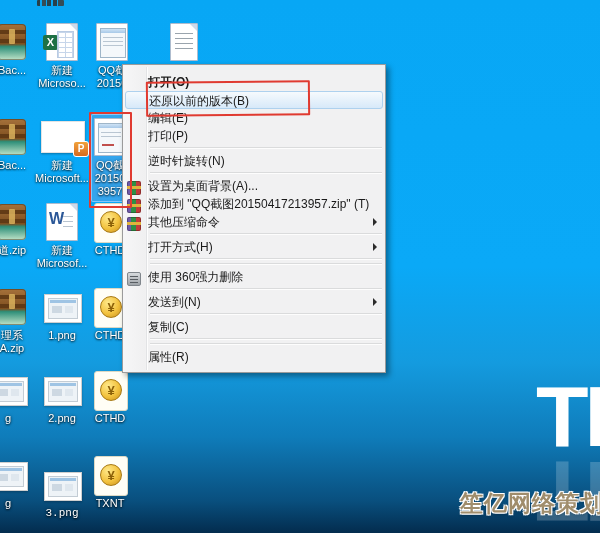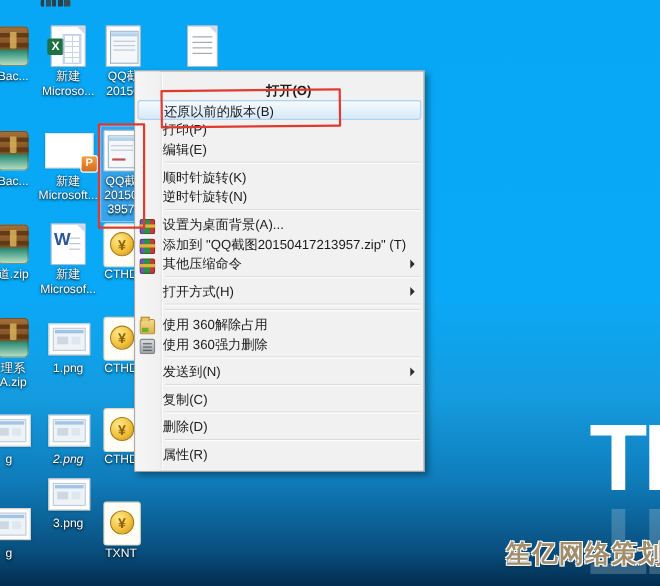--- a/index.html
+++ b/index.html
@@ -67,21 +67,21 @@
     border:1px solid #a87a14;color:#8a5f08;font-weight:bold;font-size:13px;line-height:22px;text-align:center;box-sizing:border-box;}
   
   .menu{position:absolute;left:122px;top:64px;width:264px;box-sizing:border-box;
     padding:8px 0 6px;background:#f1f1f2;border:1px solid #9b9b9b;
     box-shadow:3px 3px 6px rgba(0,0,0,.4);z-index:50;}
   .menu .gutter{position:absolute;left:0;top:0;bottom:0;width:22px;
     background:linear-gradient(90deg,#f6f6f7,#f0f0f1);}
   .menu .vline{position:absolute;left:23px;top:2px;bottom:2px;width:1px;background:#e2e3e5;box-shadow:1px 0 0 #fdfdfd;}
   .mitem{position:relative;height:18px;line-height:18px;font-size:12px;color:#1a1a1a;
     padding-left:25px;padding-right:8px;white-space:nowrap;overflow:hidden;z-index:1;box-sizing:border-box;}
-  .mitem.bold{font-weight:bold;text-align:center;}
+  .mitem.bold{font-weight:bold;}
   .mitem.hl{margin:0 2px;padding-left:23px;border:1px solid #aed1ee;border-radius:3px;
     background:linear-gradient(#f6fafd,#d7e9f9);}
   .msep{height:0;border-top:1px solid #dadbdc;border-bottom:1px solid #fdfdfd;margin:2px 3px 3px 27px;position:relative;z-index:1;}
   .arr{position:absolute;right:8px;top:5px;width:0;height:0;
     border-left:4px solid #2b2b2b;border-top:4px solid transparent;border-bottom:4px solid transparent;}
   .micon{position:absolute;left:-21px;top:2px;width:14px;height:14px;}
   .mi-winrar{background:linear-gradient(90deg,#6f5aa8 0 4px,#2f8f46 4px 9px,#c23b3b 9px 14px);
     border-radius:2px;box-shadow:inset 0 0 0 1px rgba(0,0,0,.25);}
   .mi-winrar::after{content:"";position:absolute;left:0;right:0;top:5px;height:3px;background:#e0b23c;}
   .mi-folder{background:linear-gradient(#f3d98b,#dcb34f);border:1px solid #b98d2f;border-radius:2px;box-sizing:border-box;}
@@ -288,21 +288,21 @@
               <i class="bar"></i>
               <i class="bx"></i>
               <i class="bx2"></i>
             </i>
           </i>
         </div>
         <div class="lbl">
           <div>g</div>
         </div>
       </div>
-      <div class="dicon" style="left: 30px; top: 370px; font-style: italic;">
+      <div class="dicon" style="left: 30px; top: 370px;">
         <div class="art">
           <i class="png-card">
             <i class="png-in">
               <i class="bar"></i>
               <i class="bx"></i>
               <i class="bx2"></i>
             </i>
           </i>
         </div>
         <div class="lbl">
@@ -326,21 +326,21 @@
               <i class="bar"></i>
               <i class="bx"></i>
               <i class="bx2"></i>
             </i>
           </i>
         </div>
         <div class="lbl">
           <div>g</div>
         </div>
       </div>
-      <div class="dicon" style="left: 30px; top: 428px;">
+      <div class="dicon" style="left: 30px; top: 465px; font-family: Liberation Mono, monospace;">
         <div class="art">
           <i class="png-card">
             <i class="png-in">
               <i class="bar"></i>
               <i class="bx"></i>
               <i class="bx2"></i>
             </i>
           </i>
         </div>
         <div class="lbl">
@@ -357,41 +357,38 @@
           <div>TXNT</div>
         </div>
       </div>
     </div>
 
   <div class="menu" id="menu">
     <div class="gutter"></div>
     <div class="vline"></div>
   <div class="mitem bold"><span>打开(O)</span></div>
       <div class="mitem hl"><span>还原以前的版本(B)</span></div>
+      <div class="mitem"><span>编辑(E)</span></div>
       <div class="mitem"><span>打印(P)</span></div>
-      <div class="mitem"><span>编辑(E)</span></div>
-      <div class="msep"></div>
-      <div class="mitem"><span>顺时针旋转(K)</span></div>
+      <div class="msep"></div>
       <div class="mitem"><span>逆时针旋转(N)</span></div>
       <div class="msep"></div>
       <div class="mitem"><span style="position: relative;"><span class="micon mi-winrar" style="position: absolute; left: -21px;"></span></span><span>设置为桌面背景(A)...</span></div>
       <div class="mitem"><span style="position: relative;"><span class="micon mi-winrar" style="position: absolute; left: -21px;"></span></span><span>添加到 "QQ截图20150417213957.zip" (T)</span></div>
       <div class="mitem"><span style="position: relative;"><span class="micon mi-winrar" style="position: absolute; left: -21px;"></span></span><span>其他压缩命令</span><span class="arr"></span></div>
       <div class="msep"></div>
       <div class="mitem"><span>打开方式(H)</span><span class="arr"></span></div>
       <div class="msep"></div>
       <div class="msep"></div>
-      <div class="mitem"><span style="position: relative;"><span class="micon mi-folder" style="position: absolute; left: -21px;"></span></span><span>使用 360解除占用</span></div>
       <div class="mitem"><span style="position: relative;"><span class="micon mi-shred" style="position: absolute; left: -21px;"></span></span><span>使用 360强力删除</span></div>
       <div class="msep"></div>
       <div class="mitem"><span>发送到(N)</span><span class="arr"></span></div>
       <div class="msep"></div>
       <div class="mitem"><span>复制(C)</span></div>
       <div class="msep"></div>
-      <div class="mitem"><span>删除(D)</span></div>
       <div class="msep"></div>
       <div class="mitem"><span>属性(R)</span></div>
     </div>
 
   <div class="rbox rbox-menu"></div>
   <div class="rbox rbox-icon"></div>
 
   <div class="wm">笙亿网络策划</div>
 </div>
 

